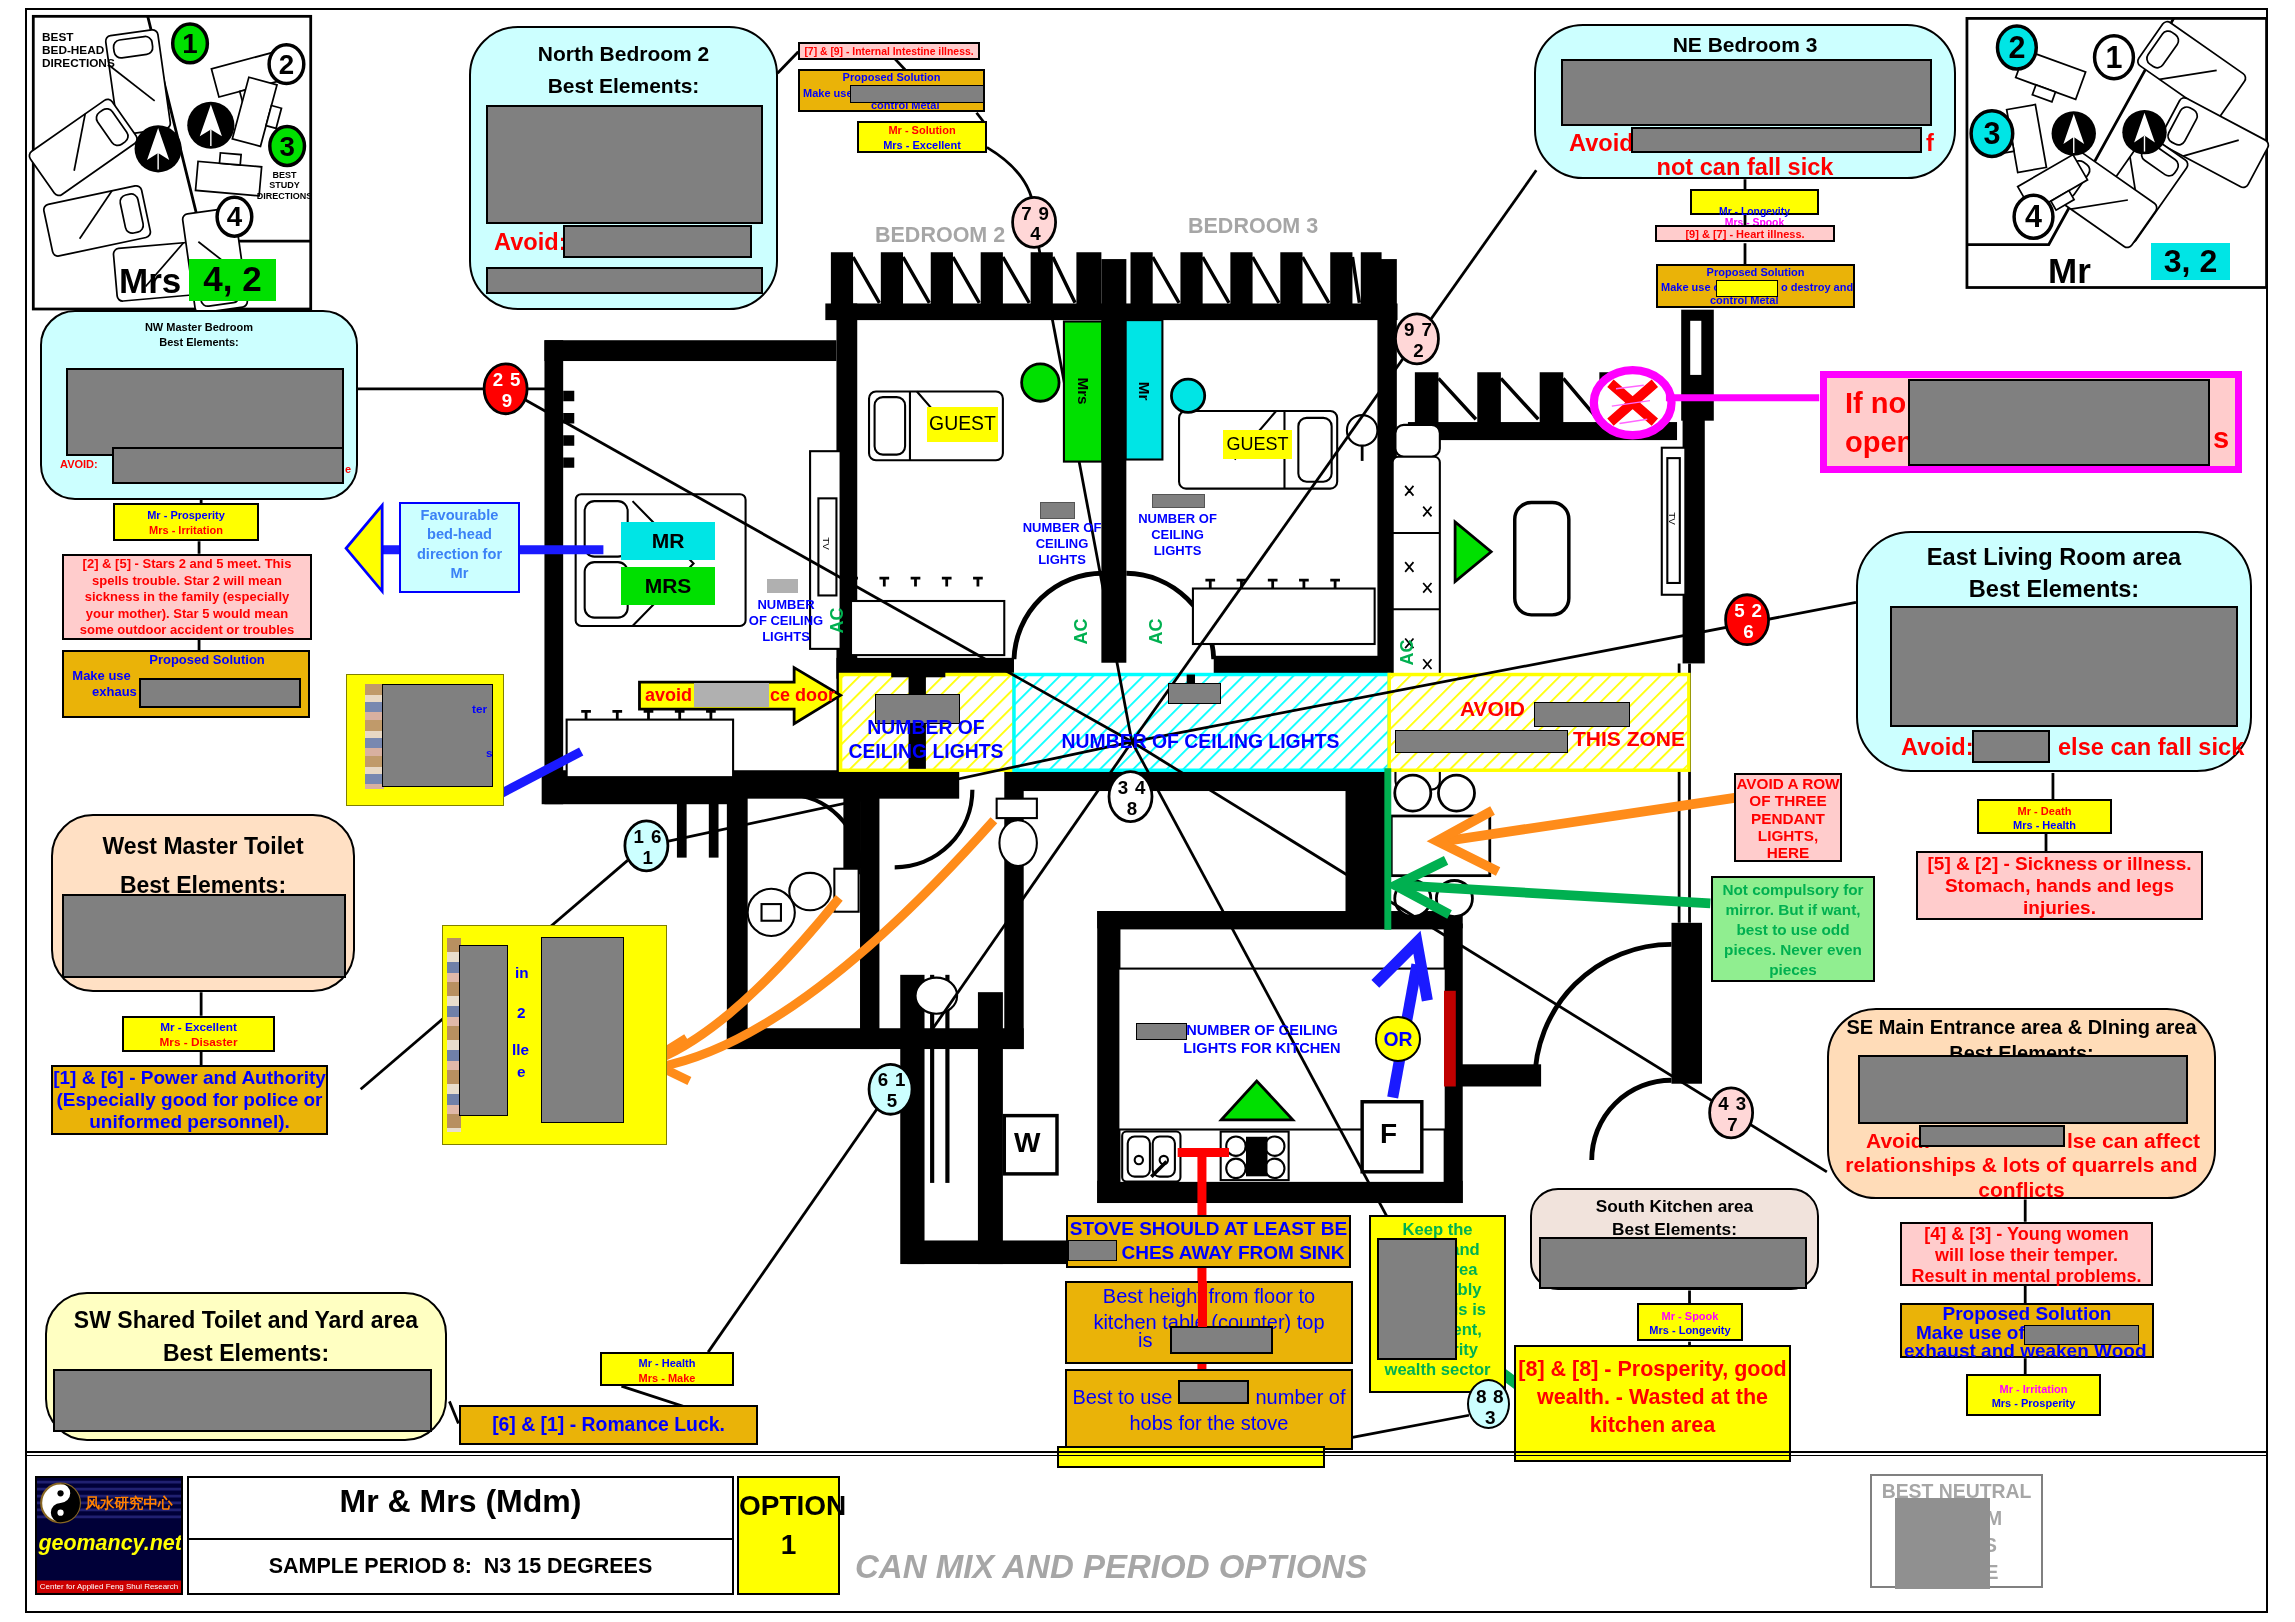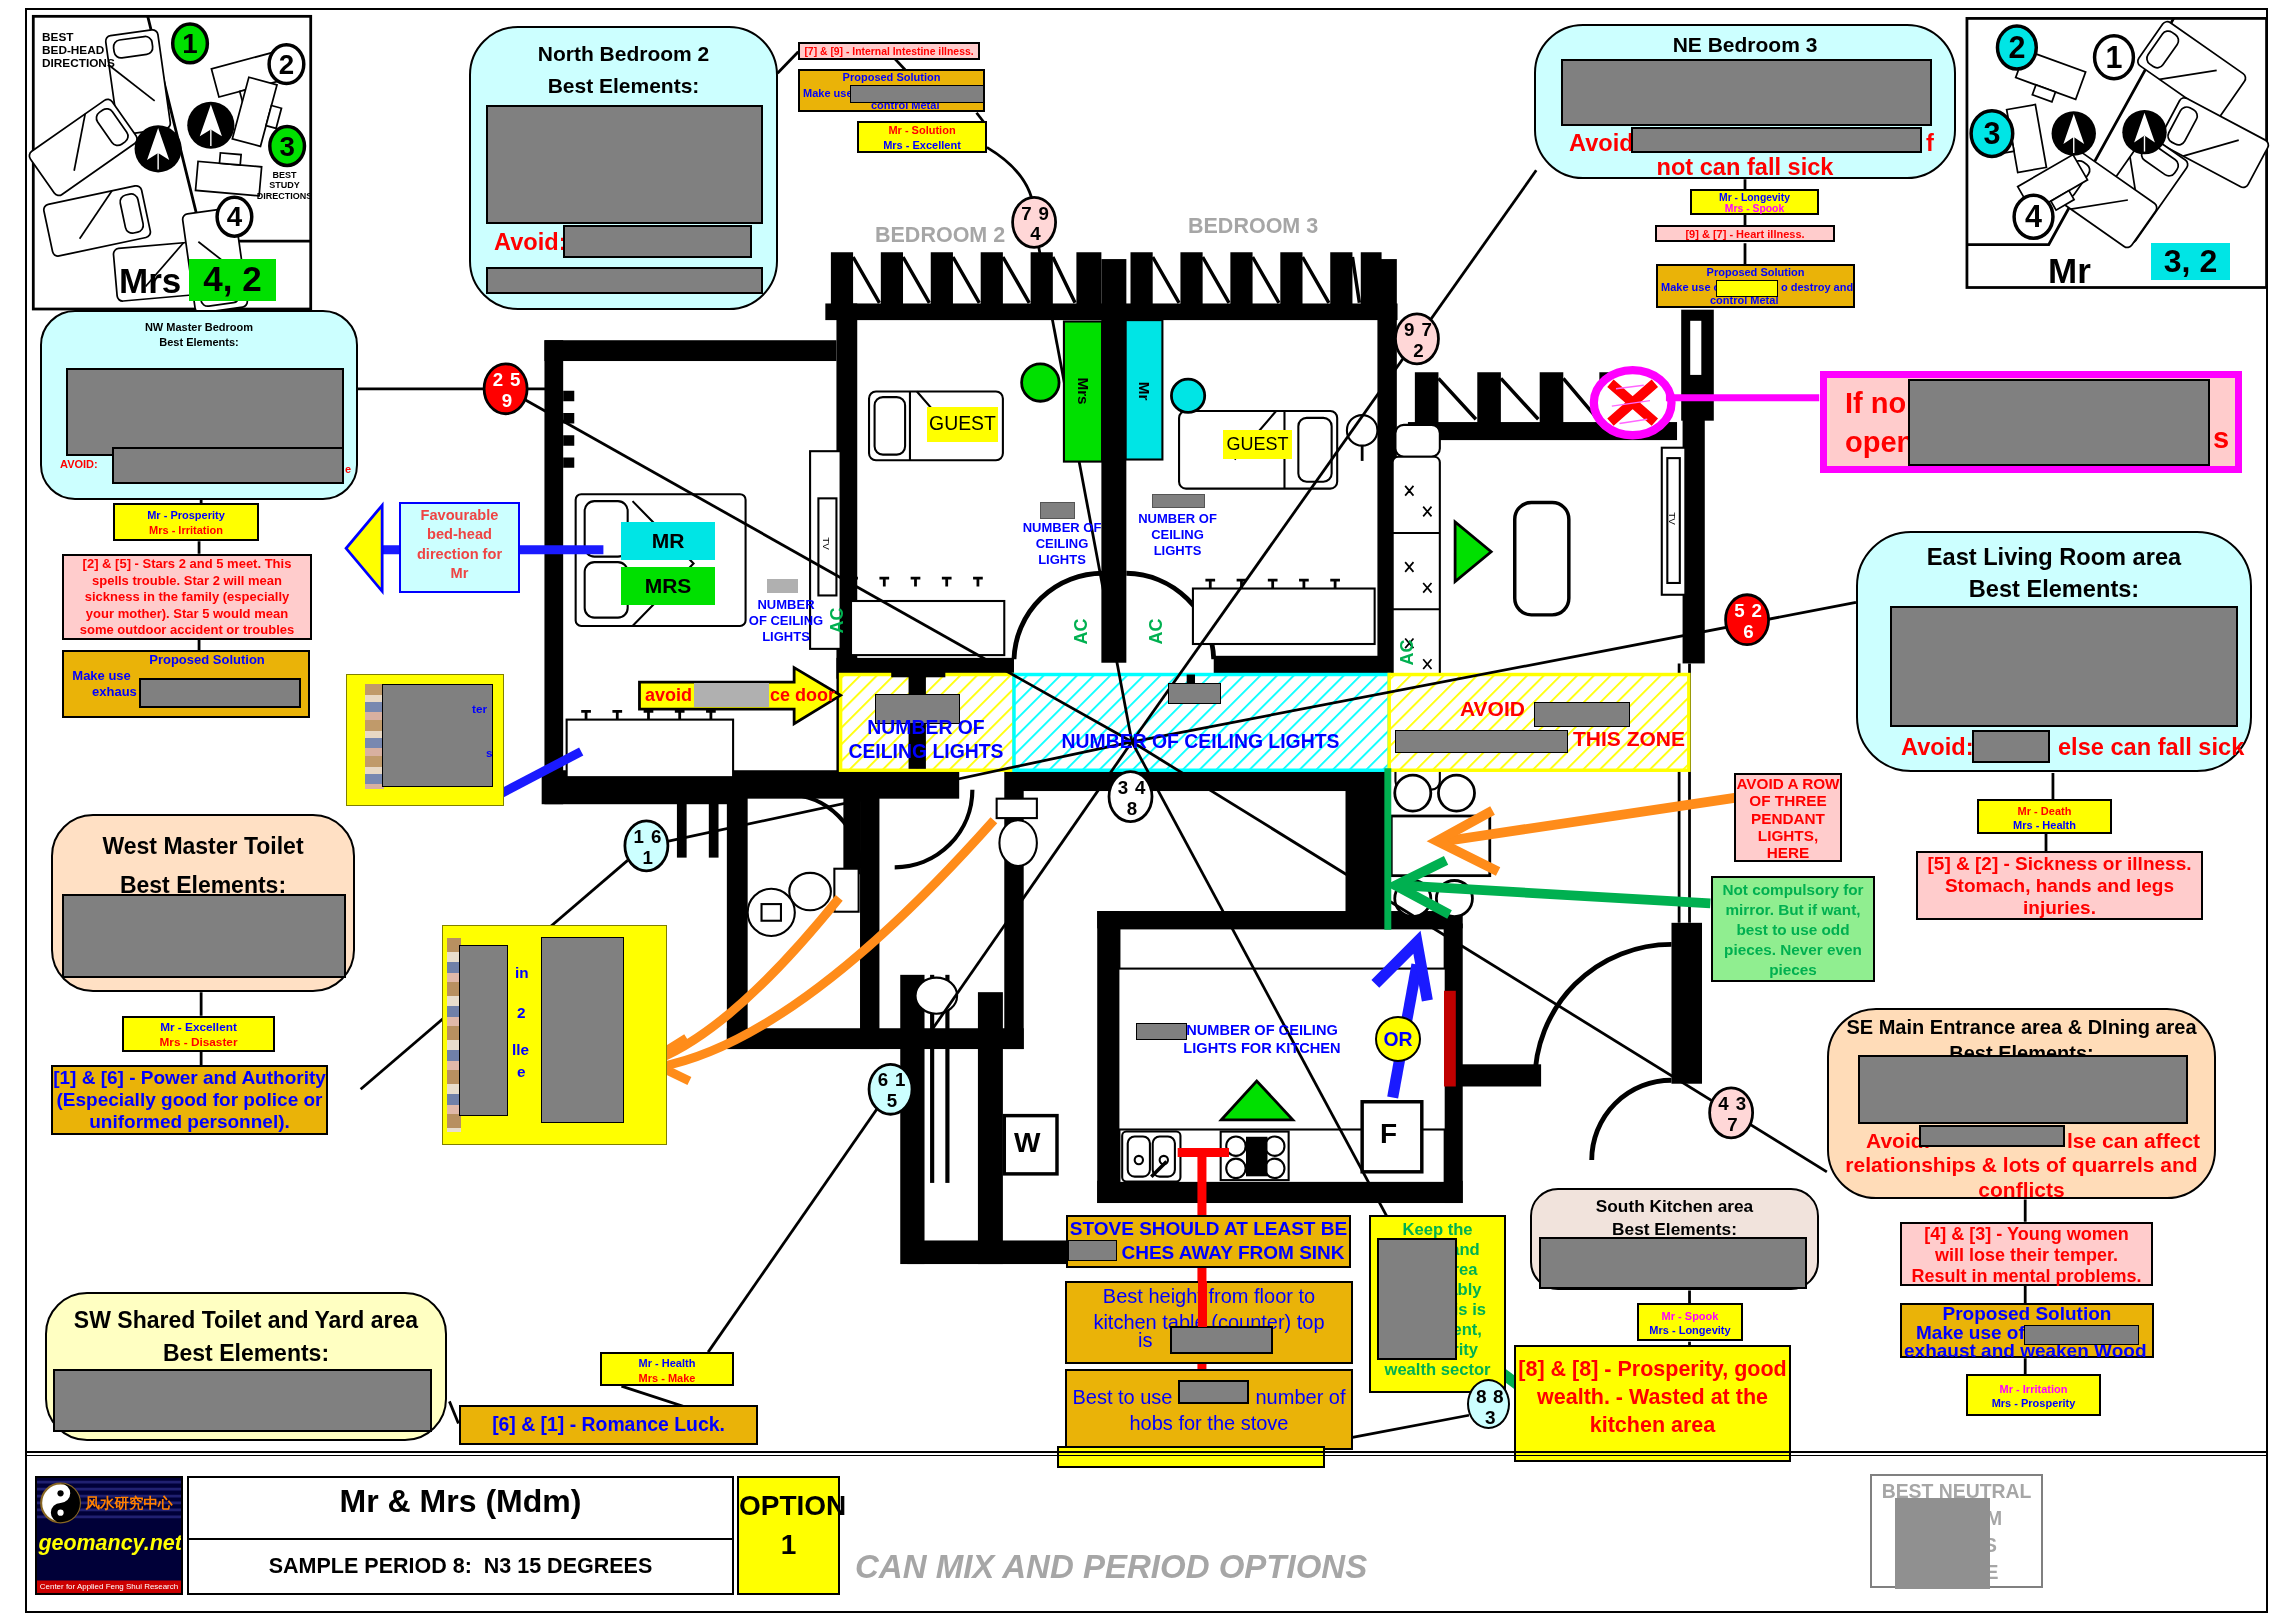--- a/index.html
+++ b/index.html
@@ -603,21 +603,21 @@
 <div class="t" style="left:1188px;top:214px;font-size:21.5px;color:#a6a6a6">BEDROOM 3</div>
 
 <div class="rnd" style="left:1534px;top:24px;width:422px;height:155px"></div>
 <div class="t c" style="left:1534px;top:33px;width:422px;font-size:21px">NE Bedroom 3</div>
 <div class="gr" style="left:1561px;top:59px;width:371px;height:67px"></div>
 <div class="t" style="left:1569px;top:130px;font-size:23.6px;color:#f00">Avoid:</div>
 <div class="gr" style="left:1631px;top:127px;width:291px;height:26px"></div>
 <div class="t" style="left:1926px;top:130px;font-size:23.6px;color:#f00">f</div>
 <div class="t c" style="left:1534px;top:154px;width:422px;font-size:23.6px;color:#f00">not can fall sick</div>
 
-<div class="yb" style="left:1690px;top:189px;width:129px;height:26px;font-size:10.4px;line-height:11px;padding-top:1px"><span style="color:#00f">Mr -  Longevity</span><br><span style="color:#f0f">Mrs -  Spook</span></div>
+<div class="yb" style="left:1690px;top:189px;width:129px;height:26px;font-size:10.4px;line-height:11px;padding-top:15px"><span style="color:#00f">Mr -  Longevity</span><br><span style="color:#f0f">Mrs -  Spook</span></div>
 
 <div class="pkb" style="left:1655px;top:225px;width:180px;height:17.3px;font-size:11px;line-height:14px">[9] &amp; [7] - Heart illness.</div>
 
 <div class="cyb" style="left:1656px;top:264px;width:199px;height:44px;font-size:11px;line-height:13px">Proposed Solution</div>
 <div class="t" style="left:1661px;top:281px;font-size:11px;color:#00f">Make use o</div>
 <div class="t" style="left:1781px;top:281px;font-size:11px;color:#00f">o destroy and</div>
 <div class="t" style="left:1710px;top:294px;font-size:11px;color:#00f">control Metal</div>
 <div class="a" style="left:1716px;top:280px;width:62px;height:17.3px;background:#ff0;border:1.4px solid #000"></div>
 
 <div class="rnd" style="left:40px;top:310px;width:318px;height:190px;border-radius:35px"></div>
@@ -628,21 +628,21 @@
 <div class="t" style="left:345px;top:463px;font-size:11px;color:#f00">e</div>
 
 <div class="yb" style="left:113px;top:503px;width:146px;height:38px;font-size:11px;line-height:15.3px;padding-top:2.8px"><span style="color:#00f">Mr -  Prosperity</span><br><span style="color:#f00">Mrs -  Irritation</span></div>
 
 <div class="pkb" style="left:62px;top:554px;width:250px;height:86px;font-size:13px;line-height:16.6px">[2] &amp; [5] - Stars 2 and 5 meet. This<br>spells trouble. Star 2 will mean<br>sickness in the family (especially<br>your mother). Star 5 would mean<br>some outdoor accident or troubles</div>
 
 <div class="cyb" style="left:62px;top:650px;width:248px;height:68px;font-size:13px;line-height:16px"><span style="margin-left:42px">Proposed Solution</span><br><span style="float:left;margin-left:8.3px">Make use</span><br><span style="float:left;margin-left:28px">exhaus</span></div>
 <div class="gr" style="left:139px;top:678px;width:162px;height:30px"></div>
 
 <div class="a" style="left:399px;top:502px;width:121px;height:91px;background:#cff;border:2.8px solid #00f"></div>
-<div class="t c" style="left:399px;top:506px;width:121px;font-size:14.6px;line-height:19.4px;color:#ef4444">Favourable<br>bed-head<br>direction for<br>Mr</div>
+<div class="t c" style="left:399px;top:506px;width:121px;font-size:14.6px;line-height:19.4px;color:#3b82f6">Favourable<br>bed-head<br>direction for<br>Mr</div>
 
 <div class="a" style="left:346px;top:674px;width:158px;height:132px;background:#ff0;border:1.4px solid #808000"></div>
 <div class="a" style="left:365px;top:684px;width:19.4px;height:105px;background:repeating-linear-gradient(180deg,#c09a6a 0 11px,#e8d8c4 11px 18px,#7888b0 18px 28px,#d8b0a0 28px 36px)"></div>
 <div class="gr" style="left:382px;top:684px;width:111px;height:103px;border-width:1.4px"></div>
 <div class="t" style="left:472px;top:702px;font-size:11.8px;color:#00f">ter</div>
 <div class="t" style="left:486px;top:746px;font-size:11.8px;color:#00f">s</div>
 
 <div class="rnd" style="left:51px;top:814px;width:304px;height:178px;background:#ffe0c4;border-radius:42px"></div>
 <div class="t c" style="left:51px;top:827px;width:304px;font-size:23px;line-height:39px">West Master Toilet<br>Best Elements:</div>
 <div class="gr" style="left:62px;top:894px;width:284px;height:84px"></div>

